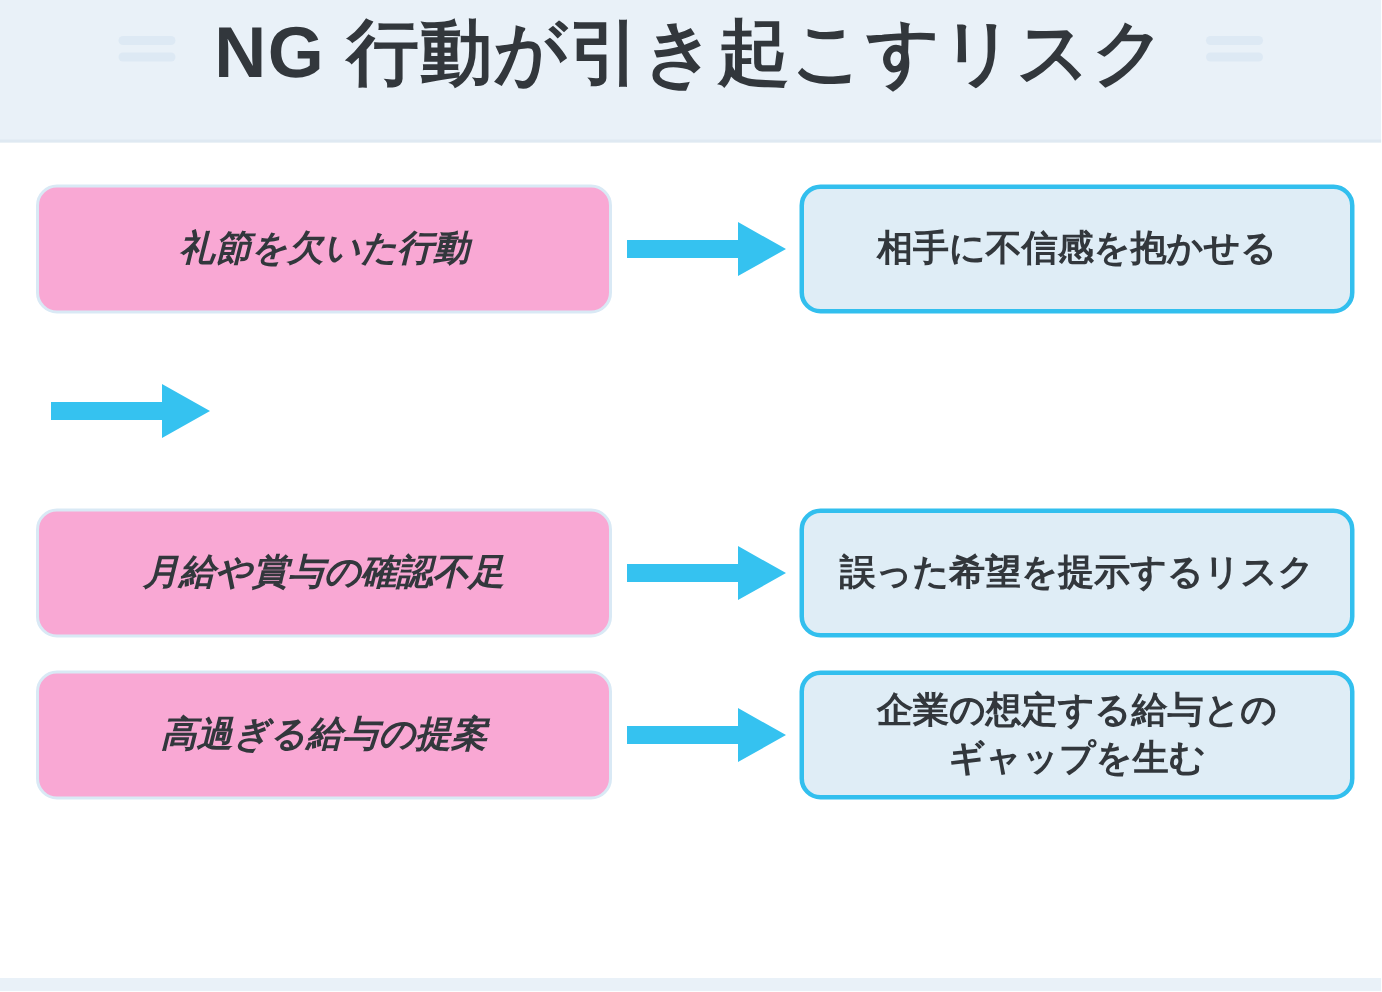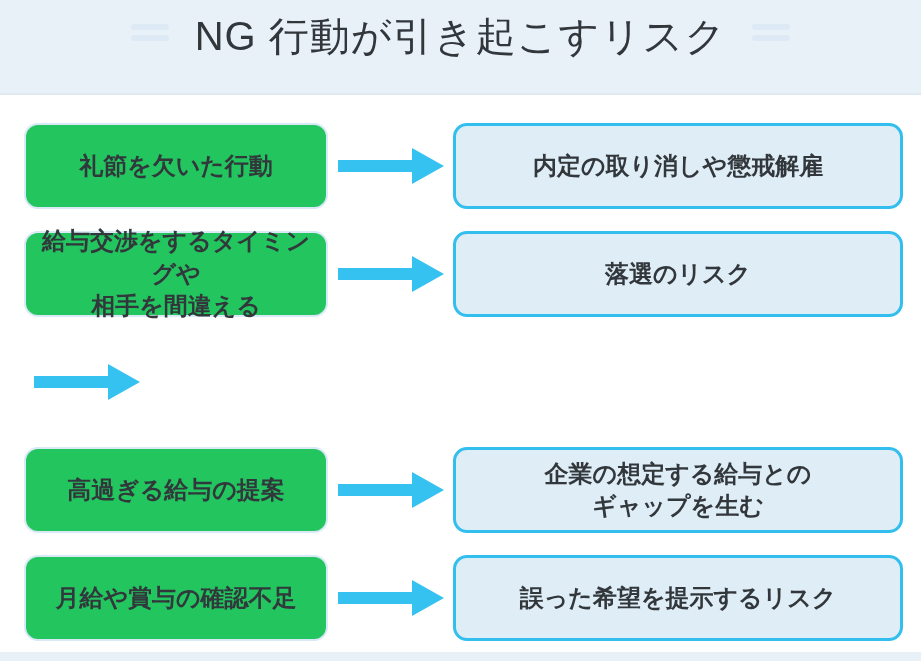--- a/index.html
+++ b/index.html
@@ -25,22 +25,22 @@
   .header{
     height:95px;
     background:var(--header-bg);
     border-bottom:2px solid var(--header-border);
     display:flex;
     align-items:center;
     justify-content:center;
     gap:26px;
   }
   .page-title{
-    font-size:40px;
-    font-weight:400;
+    font-size:48px;
+    font-weight:700;
     letter-spacing:1px;
     color:var(--text);
     padding-bottom:22px;
     line-height:1;
   }
   .decor{
     display:flex;
     flex-direction:column;
     gap:5px;
     margin-bottom:28px;
@@ -70,23 +70,24 @@
     text-align:center;
     font-size:24px;
     font-weight:700;
     color:var(--text);
     line-height:1.35;
     white-space:pre-line;
     border-radius:14px;
     padding:4px 10px;
   }
   .cause-box{
-    width:304px;
-    background:#22c55e;
+    width:384px;
+    background:#f9a8d4;
     border:2px solid var(--cause-box-border);
+    font-style:italic;
   }
   .risk-box{
     flex:1;
     background:var(--risk-box-fill);
     border:3px solid var(--risk-box-border);
   }
   .arrow{
     width:106px;height:40px;
     margin:0 9px 0 10px;
     flex:0 0 auto;
@@ -118,52 +119,44 @@
     </div>
   </div>
 
   <div class="rows">
 
     <div class="row">
       <div class="box cause-box">礼節を欠いた行動</div>
       <svg class="arrow" viewBox="0 0 106 40">
           <polygon points="0,14 74,14 74,2 106,20 74,38 74,26 0,26"></polygon>
         </svg>
-      <div class="box risk-box">内定の取り消しや懲戒解雇</div>
+      <div class="box risk-box">相手に不信感を抱かせる</div>
     </div>
 
-    <div class="row">
-      <div class="box cause-box">給与交渉をするタイミングや
-相手を間違える</div>
-      <svg class="arrow" viewBox="0 0 106 40">
-          <polygon points="0,14 74,14 74,2 106,20 74,38 74,26 0,26"></polygon>
-        </svg>
-      <div class="box risk-box">落選のリスク</div>
-    </div>
 
     <div class="row">
       <svg class="arrow" viewBox="0 0 106 40">
           <polygon points="0,14 74,14 74,2 106,20 74,38 74,26 0,26"></polygon>
         </svg>
+    </div>
+
+    <div class="row">
+      <div class="box cause-box">月給や賞与の確認不足</div>
+      <svg class="arrow" viewBox="0 0 106 40">
+          <polygon points="0,14 74,14 74,2 106,20 74,38 74,26 0,26"></polygon>
+        </svg>
+      <div class="box risk-box">誤った希望を提示するリスク</div>
     </div>
 
     <div class="row">
       <div class="box cause-box">高過ぎる給与の提案</div>
       <svg class="arrow" viewBox="0 0 106 40">
           <polygon points="0,14 74,14 74,2 106,20 74,38 74,26 0,26"></polygon>
         </svg>
       <div class="box risk-box">企業の想定する給与との
 ギャップを生む</div>
     </div>
 
-    <div class="row">
-      <div class="box cause-box">月給や賞与の確認不足</div>
-      <svg class="arrow" viewBox="0 0 106 40">
-          <polygon points="0,14 74,14 74,2 106,20 74,38 74,26 0,26"></polygon>
-        </svg>
-      <div class="box risk-box">誤った希望を提示するリスク</div>
-    </div>
-
   </div>
 
   <div class="footer-strip"></div>
 
 </div>
 
 </body></html>

